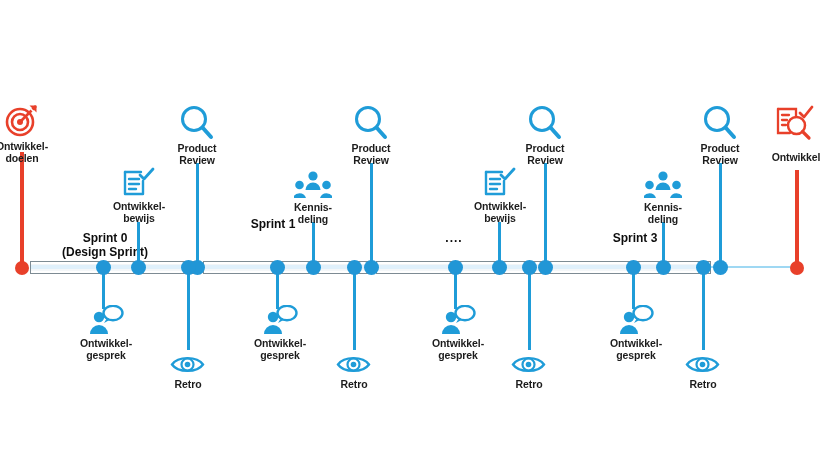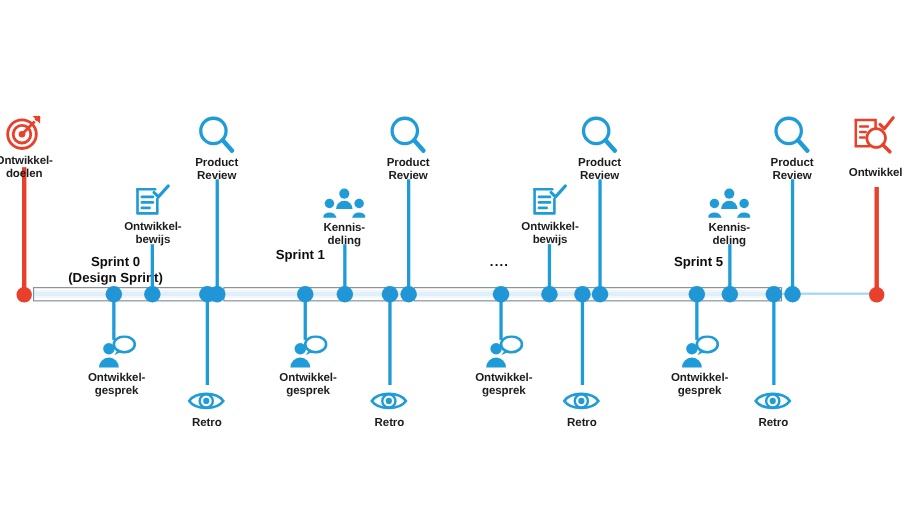--- a/index.html
+++ b/index.html
@@ -89,28 +89,28 @@
     </svg>
   </div>
   <div class="cap" style="left:762px;top:152px;width:68px;">
     <div>Ontwikkel</div>
   </div>
 
   <div class="sprint-label" style="left:40px;top:231px;width:130px;">
     <div>Sprint 0</div>
     <div>(Design Sprint)</div>
   </div>
-  <div class="sprint-label" style="left:228px;top:224px;width:90px;">
+  <div class="sprint-label" style="left:228px;top:217px;width:90px;">
     <div>Sprint 1</div>
   </div>
   <div class="sprint-label" style="left:423px;top:231px;width:62px;">
     <div class="dots-inline" style="letter-spacing:1px;">....</div>
   </div>
   <div class="sprint-label" style="left:590px;top:231px;width:90px;">
-    <div>Sprint 5</div>
+    <div>Sprint 3</div>
   </div>
 
   <div class="stem" style="left:137px;top:222px;height:45px;"></div>
   <div class="node" style="left:131px;top:260px;"></div>
   <div class="icon" style="left:123px;top:167px;">
     <svg width="32" height="32" viewBox="0 0 32 32">
       <g stroke="#1f9cd8" stroke-width="2.4" fill="none" stroke-linecap="round" stroke-linejoin="round">
         <path d="M2 5 L2 27 L20 27 L20 14"></path>
         <path d="M2 5 L18 5"></path>
         <path d="M6 12 L16 12"></path>

